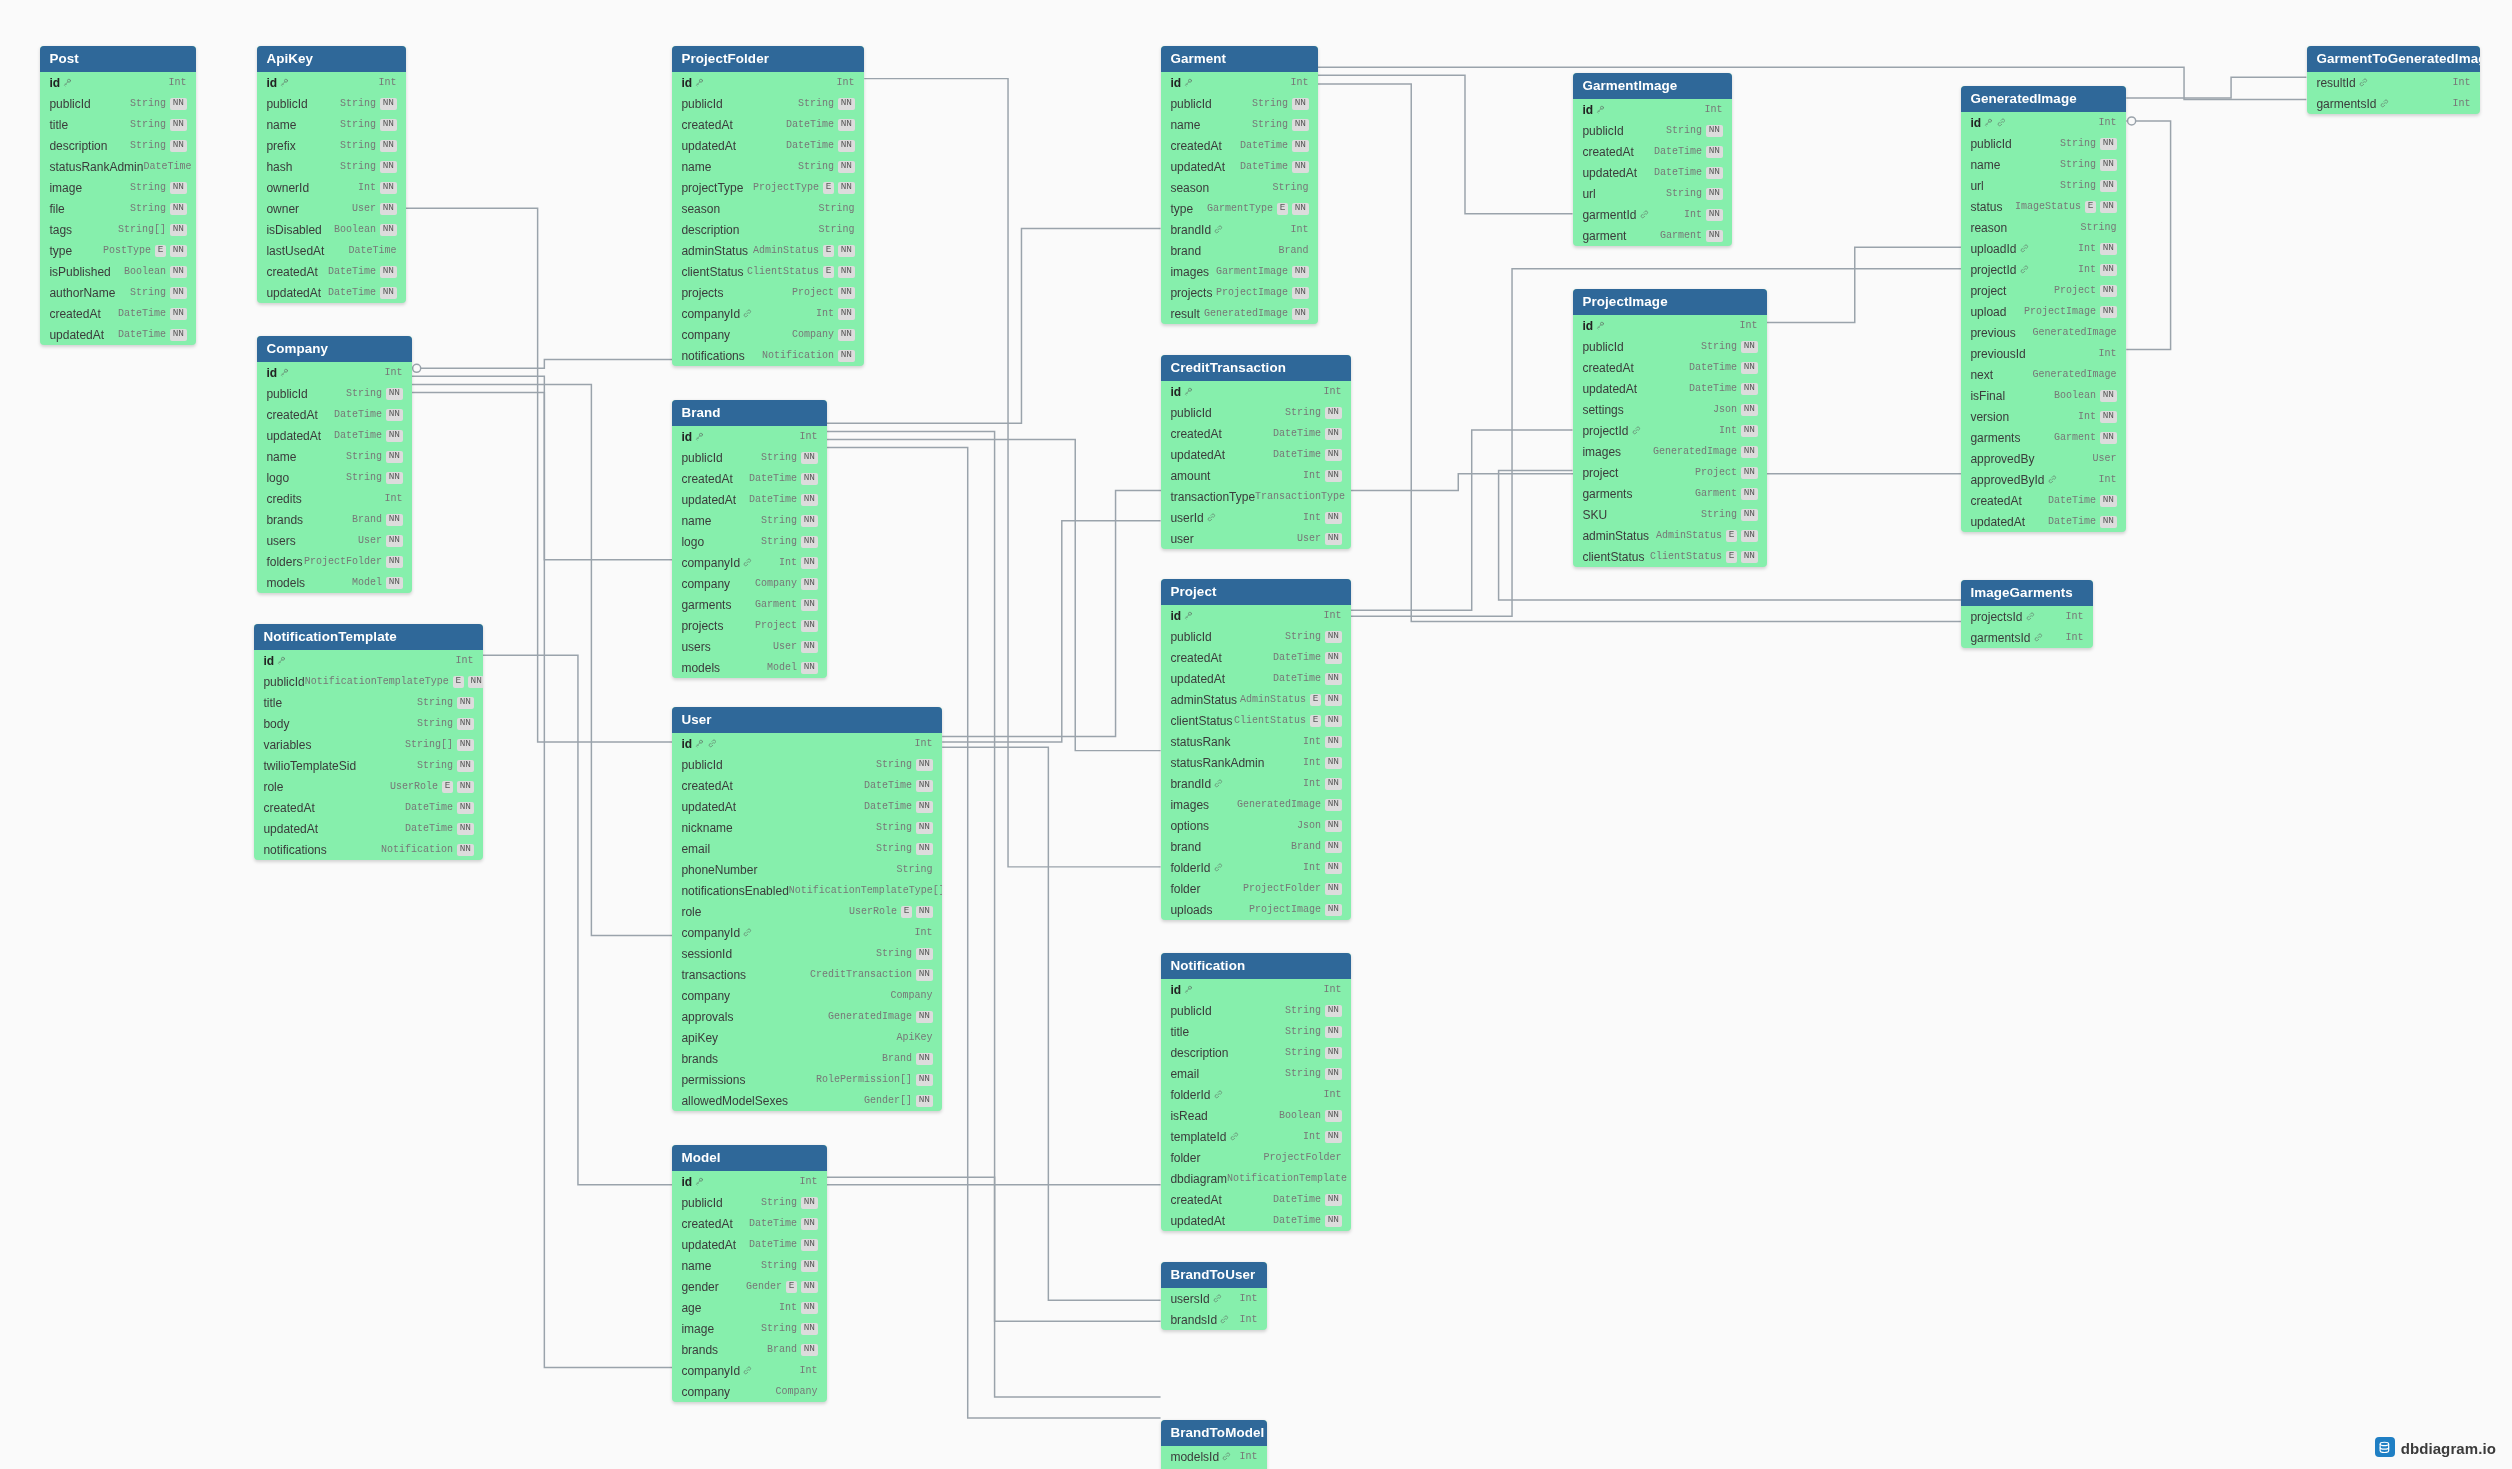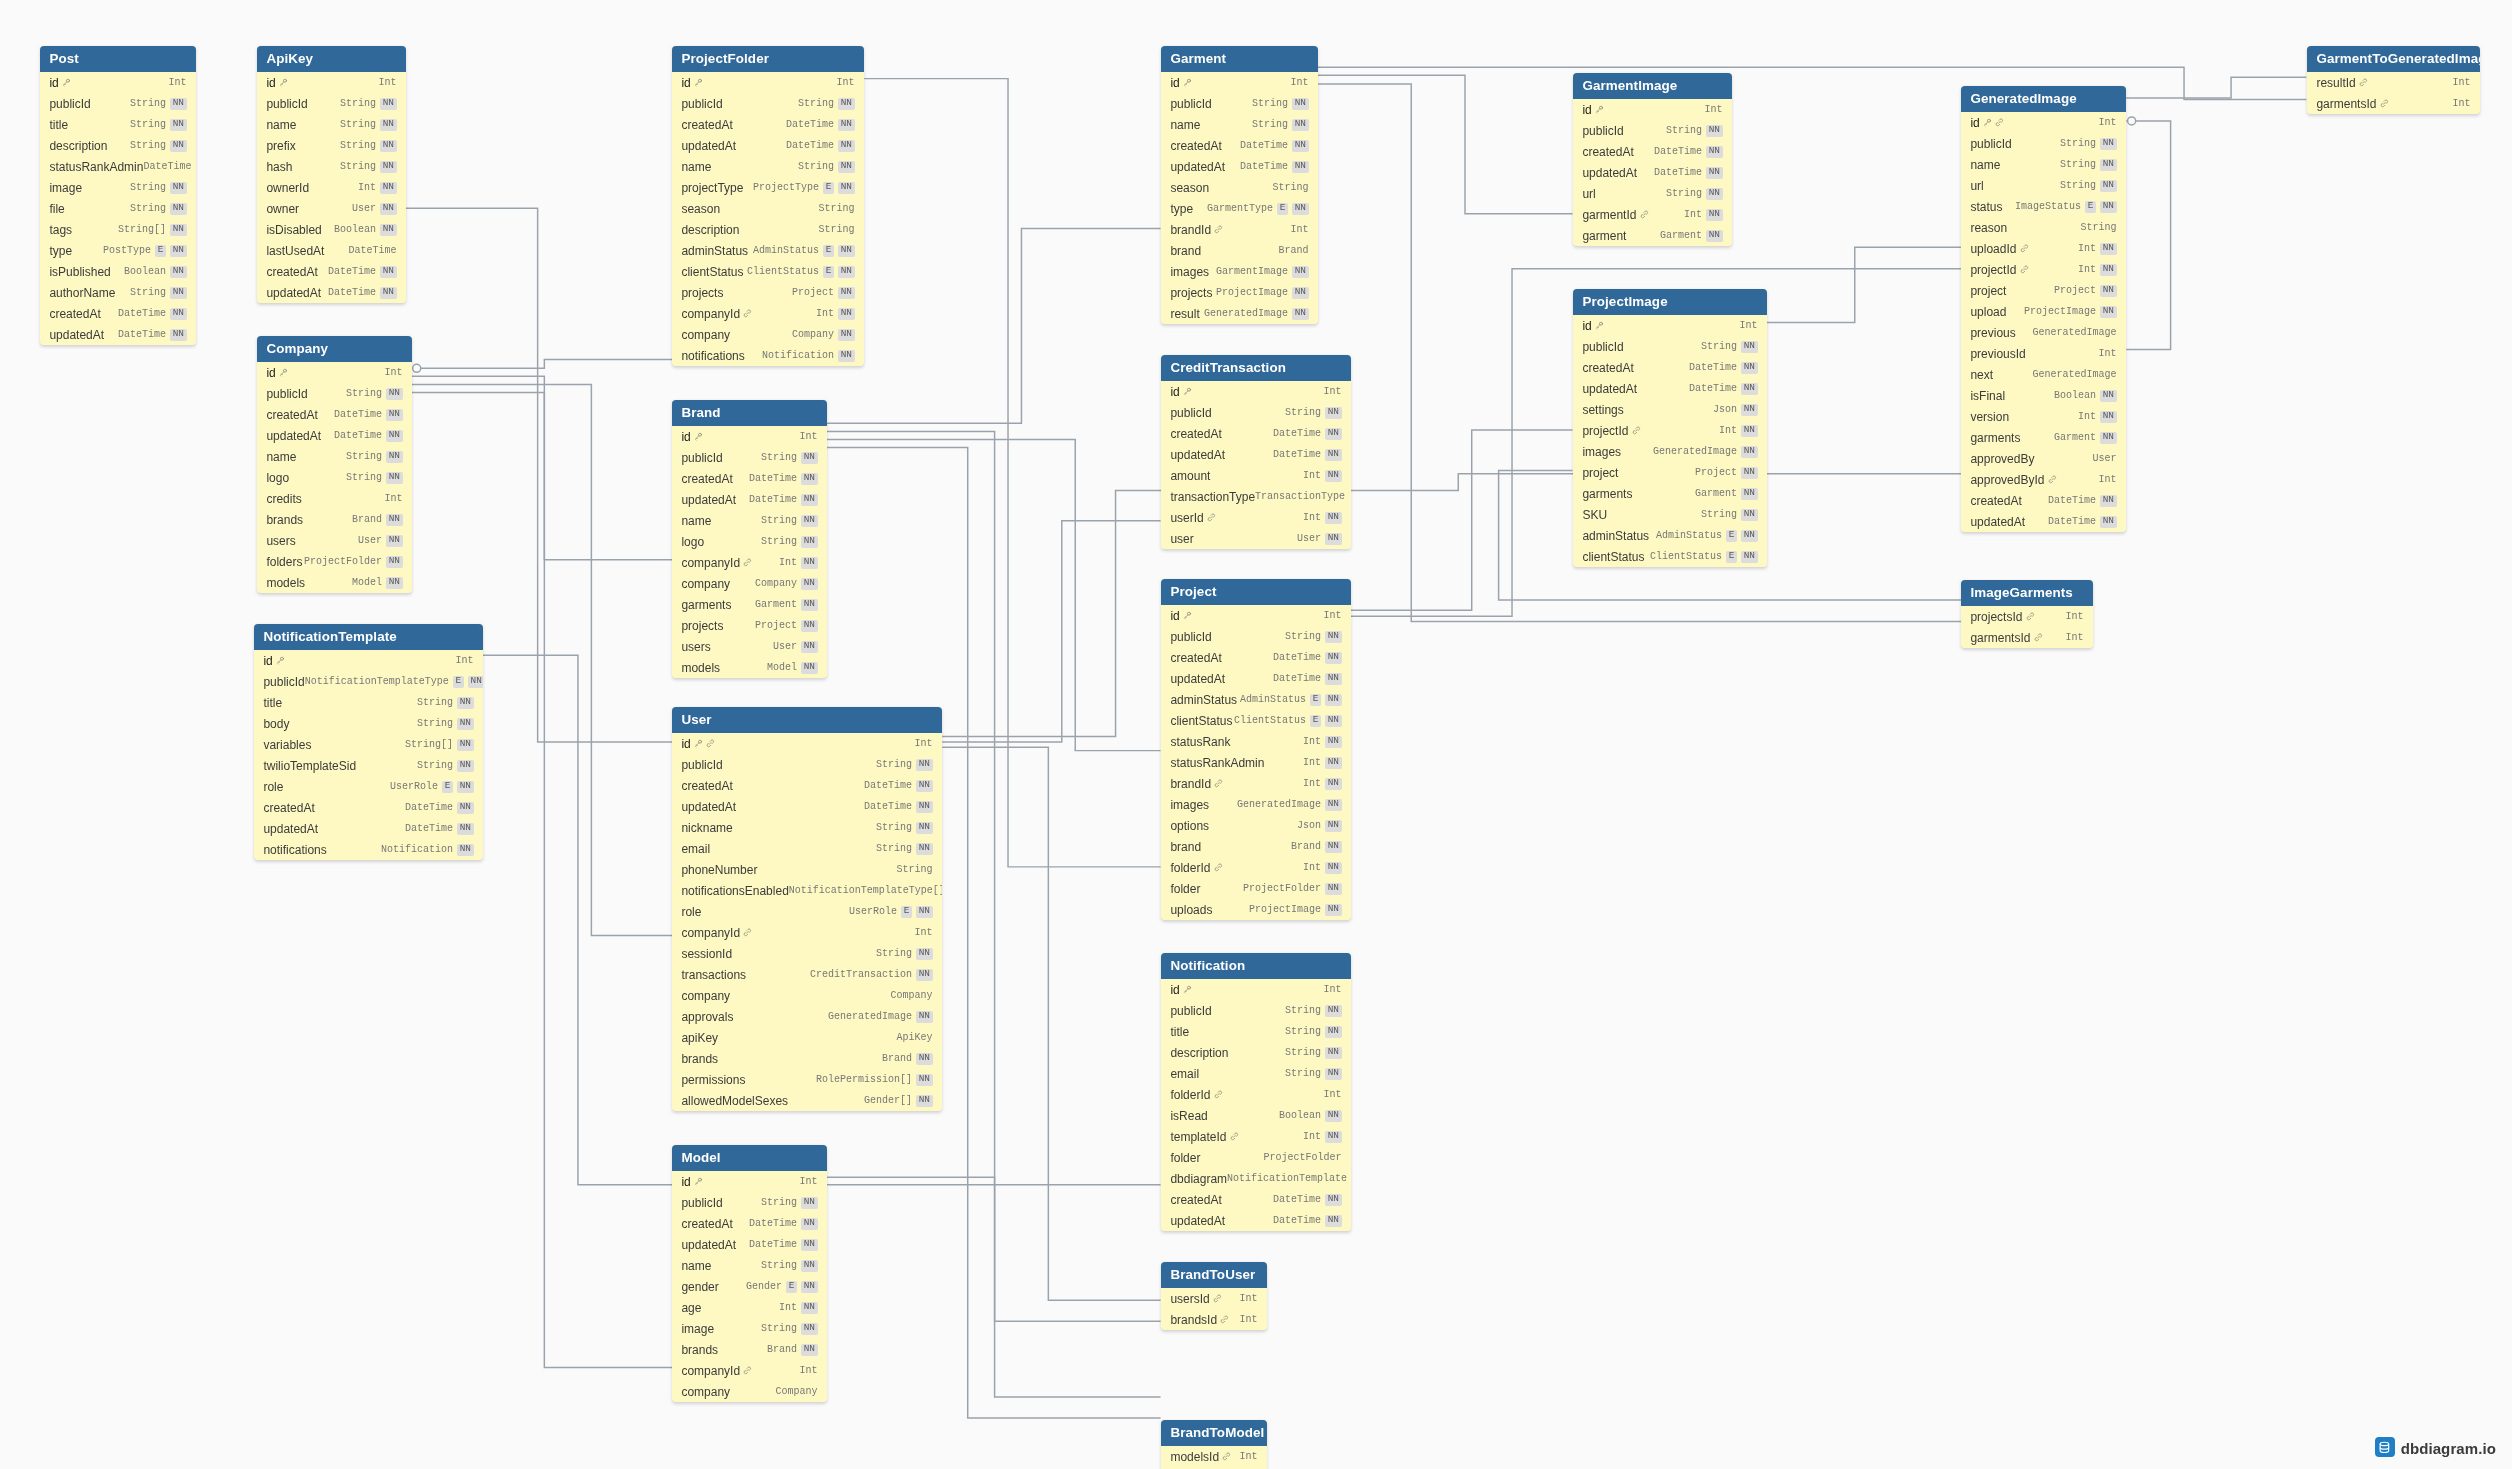--- a/index.html
+++ b/index.html
@@ -11,21 +11,21 @@
     overflow:hidden;
     position:relative;
   }
   #canvas{position:absolute;inset:0;}
   svg#edges{position:absolute;left:0;top:0;width:2512px;height:1469px;pointer-events:none;}
   svg#edges path,svg#edges line{fill:none;stroke:#9aa3ab;stroke-width:2.2;}
   svg#edges circle{fill:#fafafa;stroke:#9aa3ab;stroke-width:2.2;}
 
   .table{
     position:absolute;
-    background:#fef9c3;
+    background:#86efac;
     border-radius:4px;
     box-shadow:0 1.3px 3.4px rgba(0,0,0,.16);
     overflow:hidden;
   }
   .thead{
     background:#2f6899;
     color:#fff;
     font-weight:bold;
     font-size:13.4px;
     letter-spacing:0.1px;
@@ -36,21 +36,21 @@
     display:flex;
     align-items:center;
     justify-content:space-between;
     padding:0 9.4px;
     height:21px;
     font-size:12px;
     color:#3b3b3b;
     white-space:nowrap;
   }
   .row .fname{display:flex;align-items:center;gap:3.4px;}
-  .row.pk .fname{font-weight:normal;color:#222;}
+  .row.pk .fname{font-weight:bold;color:#222;}
   .row .ftype{
     display:flex;align-items:center;gap:4px;
     font-family:"Liberation Mono", monospace;
     font-size:10px;color:#777;
   }
   .badge{
     background:#dcdcdc;color:#595959;
     font-family:"Liberation Mono", monospace;
     font-size:9.4px;
     border-radius:2px;

